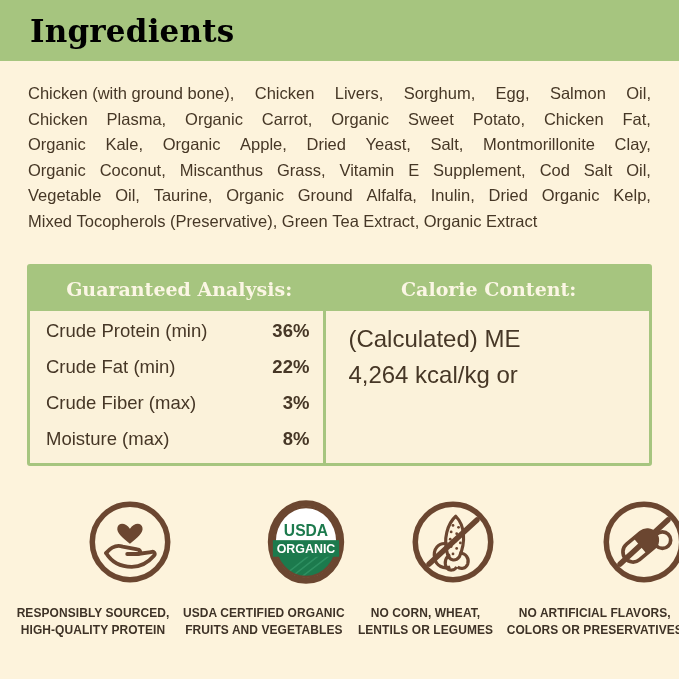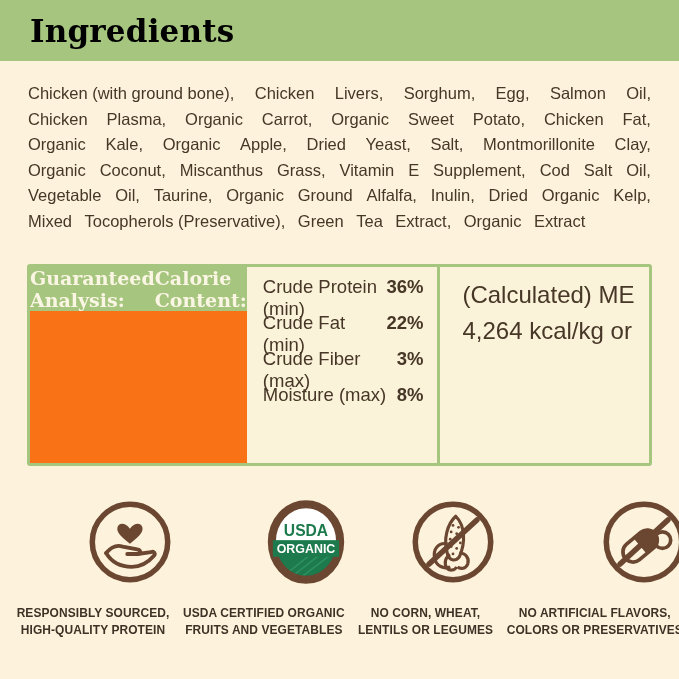--- a/index.html
+++ b/index.html
@@ -37,37 +37,36 @@
     padding: 20px 28px 0 28px;
     box-sizing: border-box;
   }
   .ing-line {
     font-size: 16.5px;
     color: #463726;
     line-height: 25.6px;
     white-space: nowrap;
     display: flex;
     justify-content: space-between;
-    gap: 8px;
   }
   .ing-line.last {
     justify-content: flex-start;
   }
   .ing-line.last .w {
     margin-right: 4.5px;
   }
 
   
   .panel-wrap {
     margin: 29px 27px 0 27px;
     border: 3px solid #A6C57F;
     border-radius: 3px;
-    background: #f97316;
-    display: flex;
-    flex-direction: row;
+    background: #fca5a5;
+    display: flex;
+    flex-direction: column;
     height: 202px;
     box-sizing: border-box;
     overflow: hidden;
   }
   .panel-head {
     background: #A6C57F;
     display: flex;
     height: 44px;
     flex: 0 0 44px;
   }

